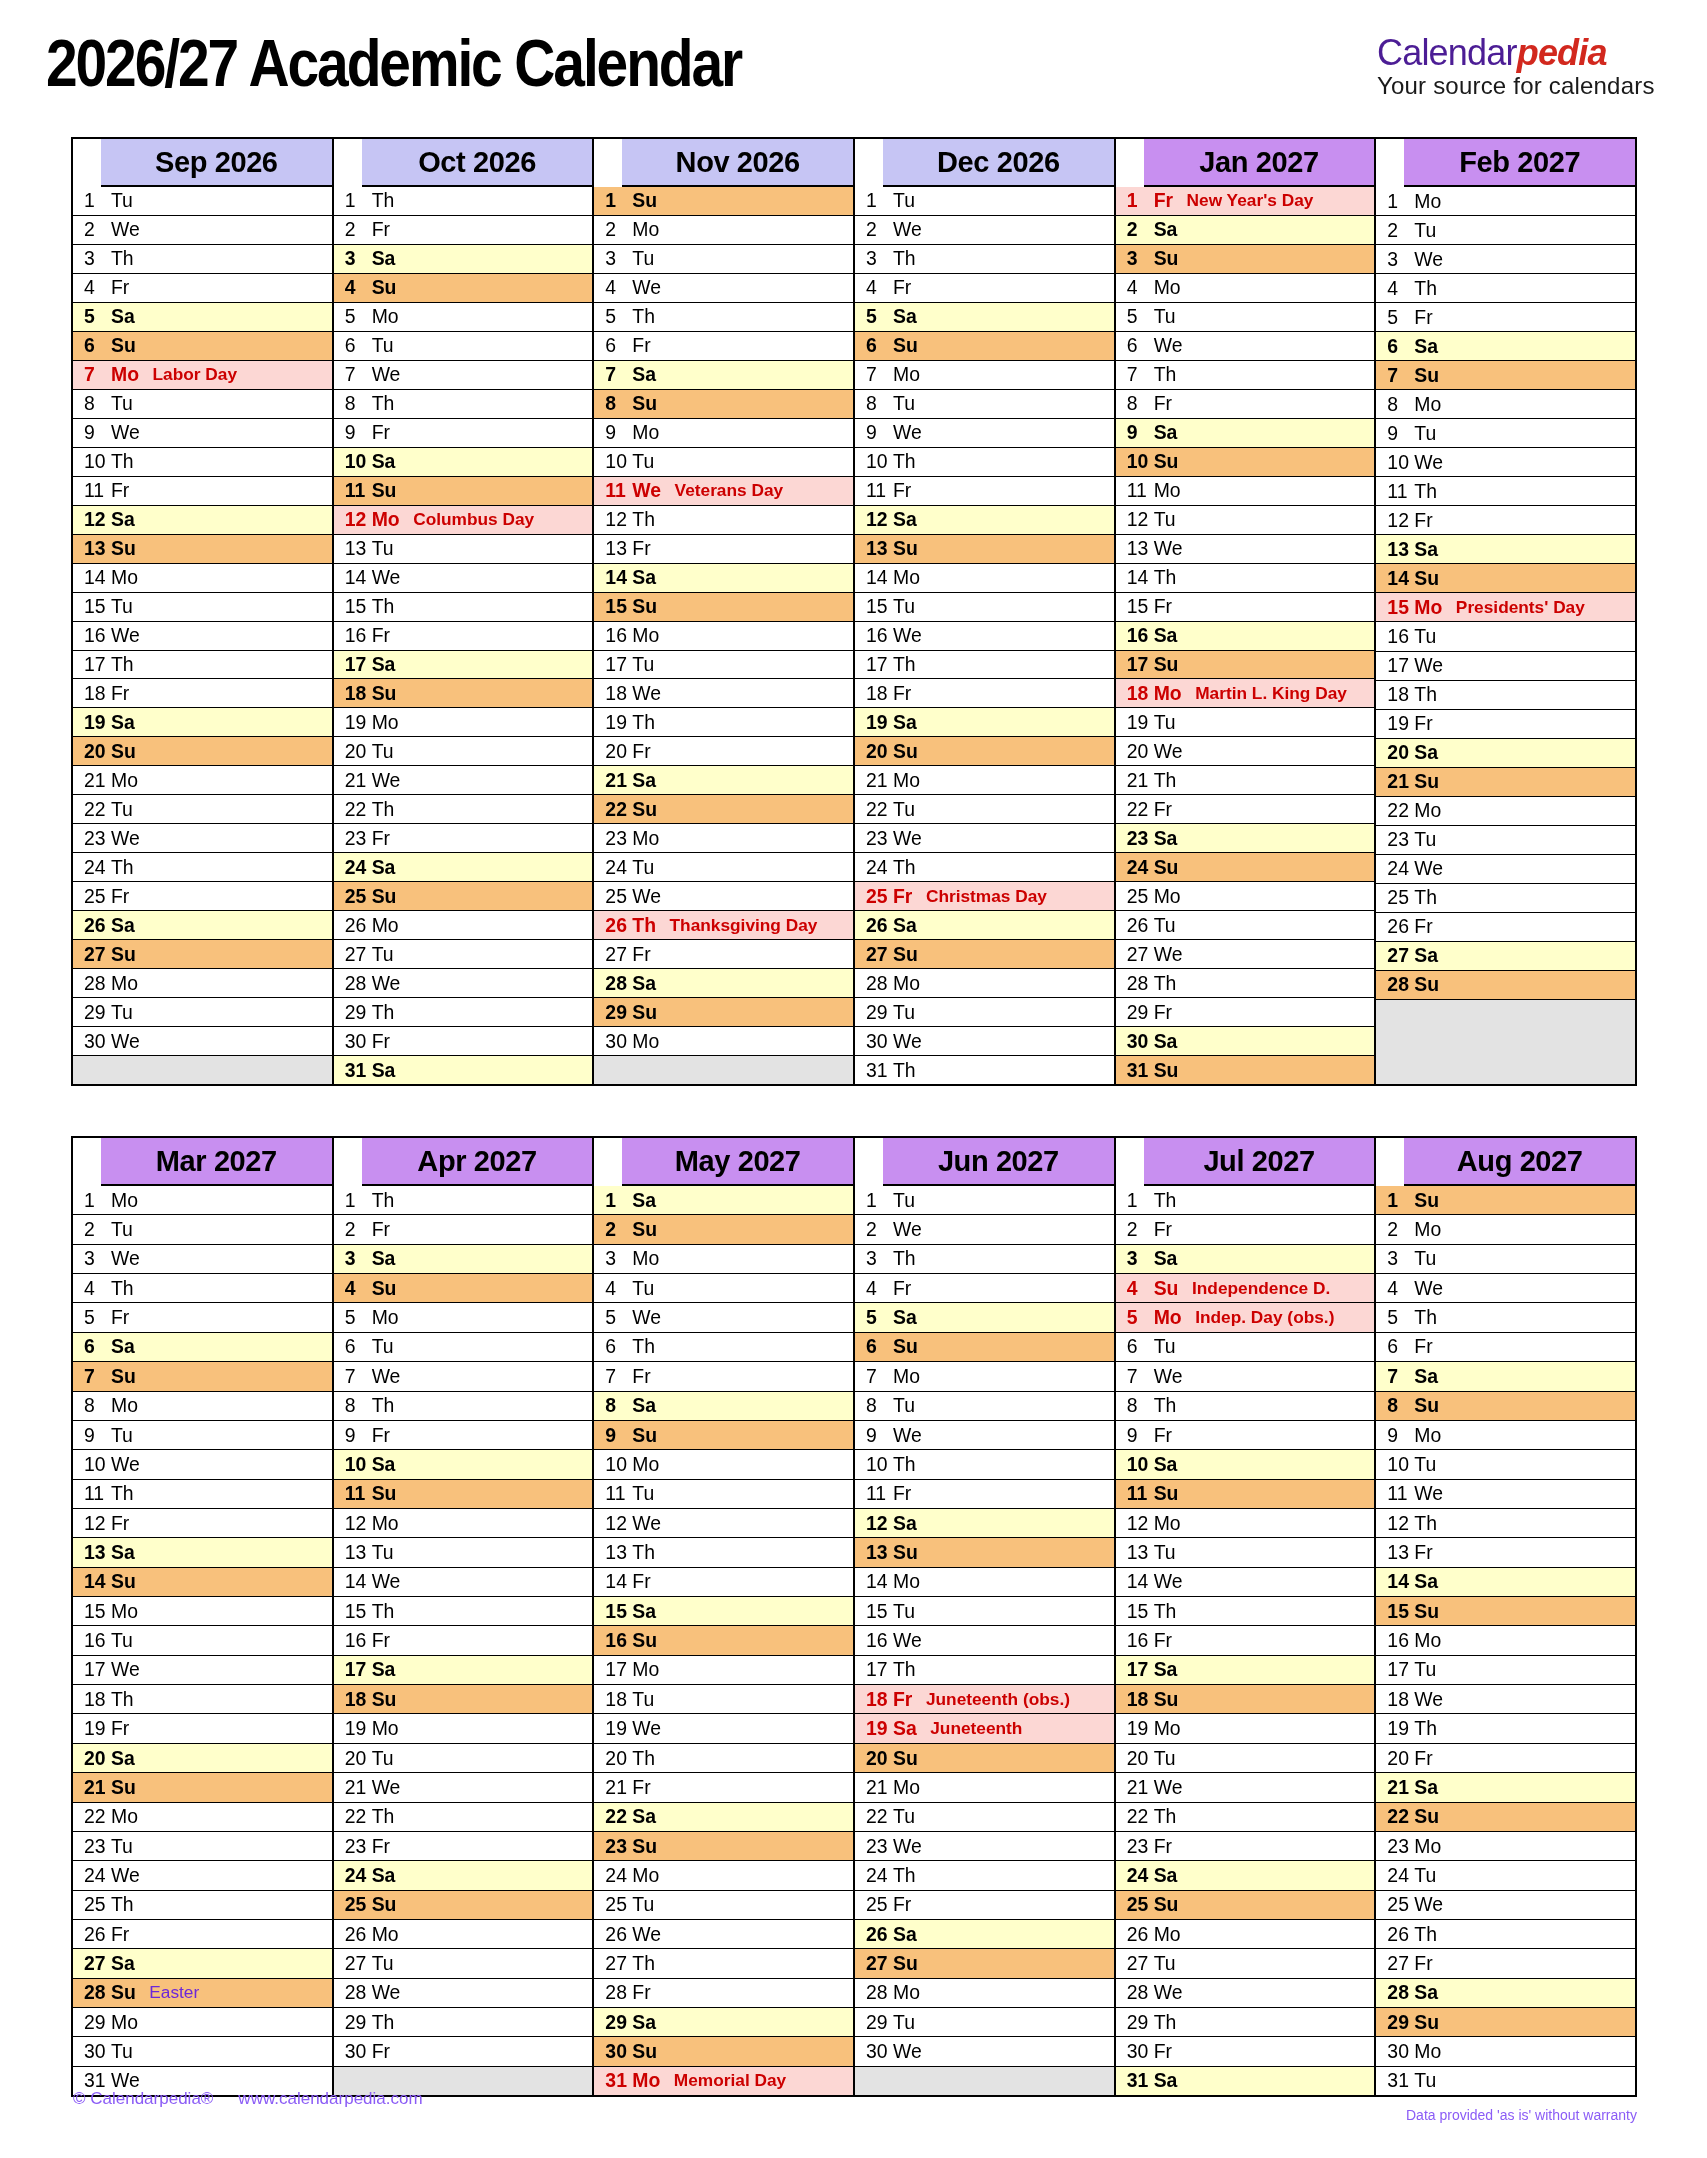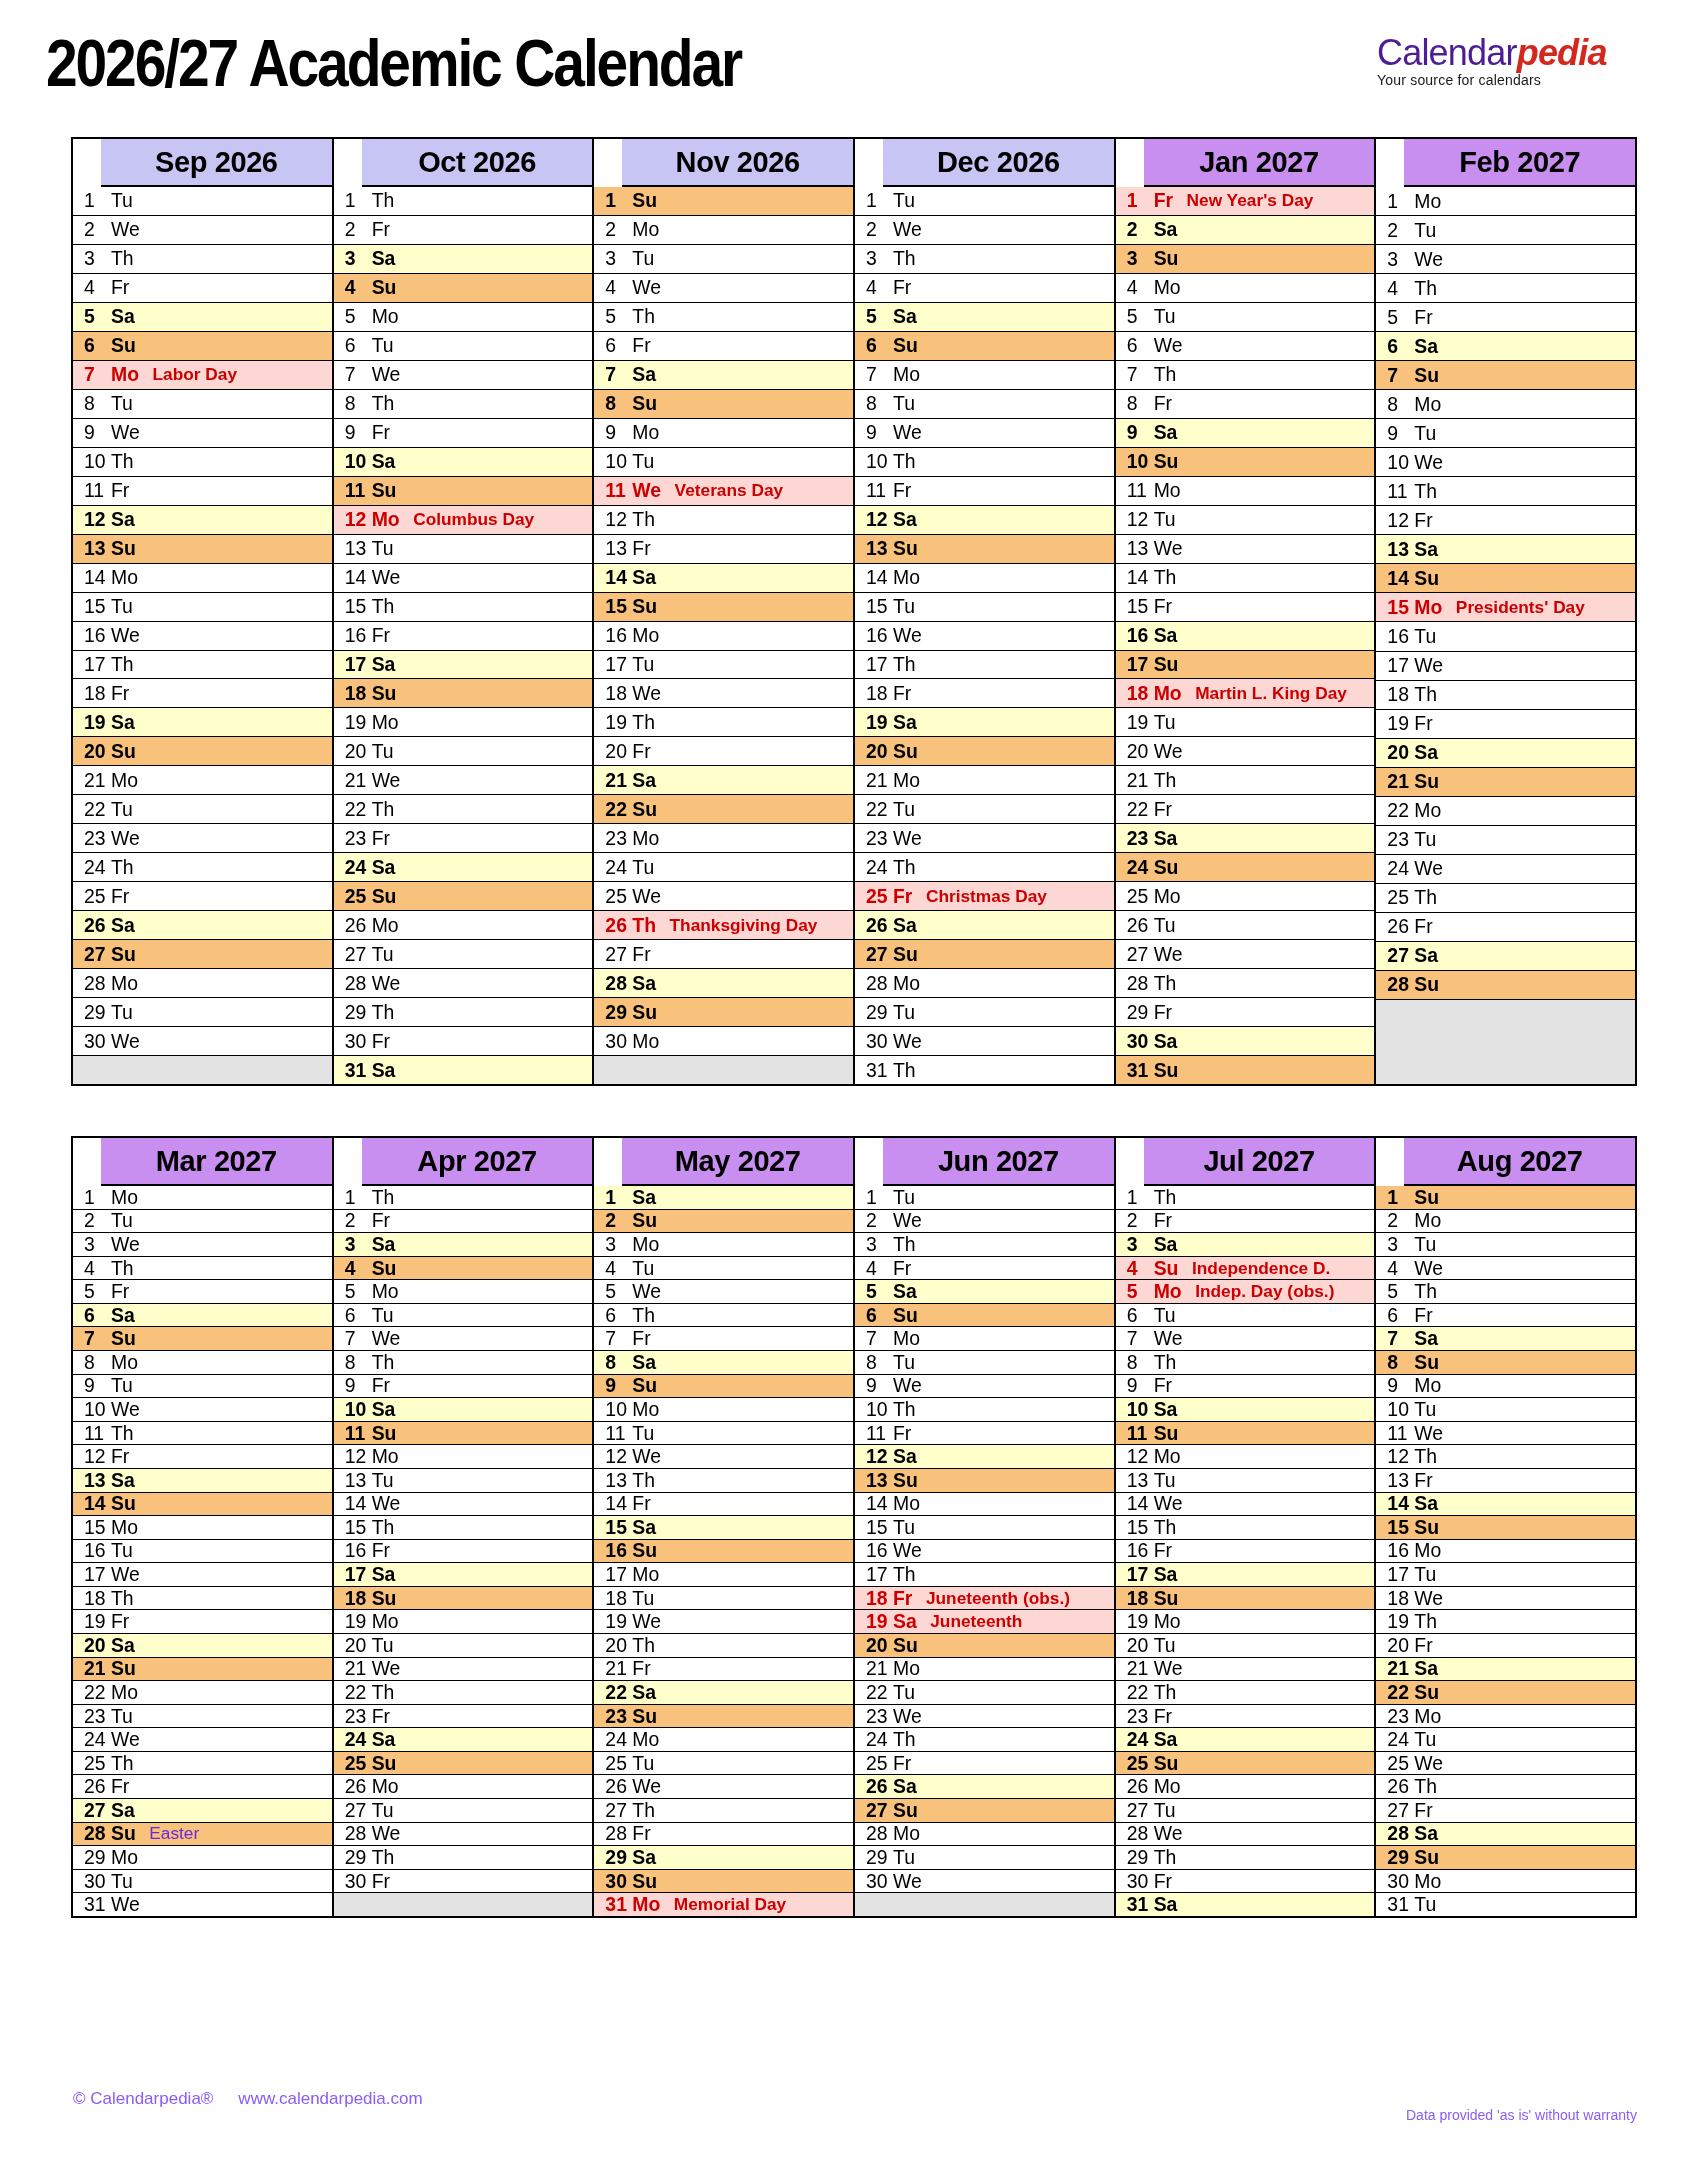--- a/index.html
+++ b/index.html
@@ -18,28 +18,28 @@
   }
   .title {
     position:absolute; left:46px; top:23.6px;
     font-size:67px; font-weight:bold; letter-spacing:-2.5px;
     transform:scaleX(0.85); transform-origin:left top; white-space:nowrap;
   }
   .logo { position:absolute; left:1377px; top:34px; line-height:1.05; }
   .logo-line { font-size:36px; letter-spacing:-0.8px; white-space:nowrap; }
   .logo-black { color:#4c1d95; }
   .logo-red { color:var(--logored); font-weight:bold; font-style:italic; }
-  .logo-tag { font-size:14px; color:#1a1a1a; margin-top:0.8px; letter-spacing:0.2px; }
+  .logo-tag { font-size:24px; color:#1a1a1a; margin-top:0.8px; letter-spacing:0.2px; }
 
   .block {
     position:absolute; left:71px; width:1566px;
     border:2.5px solid #000; display:flex; background:#fff;
   }
   .block1 { top:137px; height:949px; }
-  .block2 { top:1136px; height:782px; }
+  .block2 { top:1136px; height:961px; }
 
   .month { flex:1 1 0; min-width:0; display:flex; flex-direction:column; border-right:2.5px solid #000; }
   .month:last-child { border-right:none; }
   .mhead {
     height:48px; flex:none; border-bottom:2.1px solid #000;
     display:flex; align-items:center; justify-content:center;
     font-weight:bold; font-size:29px; letter-spacing:-0.4px;margin-left:28px;
   }
   .y2026 { background:var(--h2026); }
   .y2027 { background:var(--h2027); }

